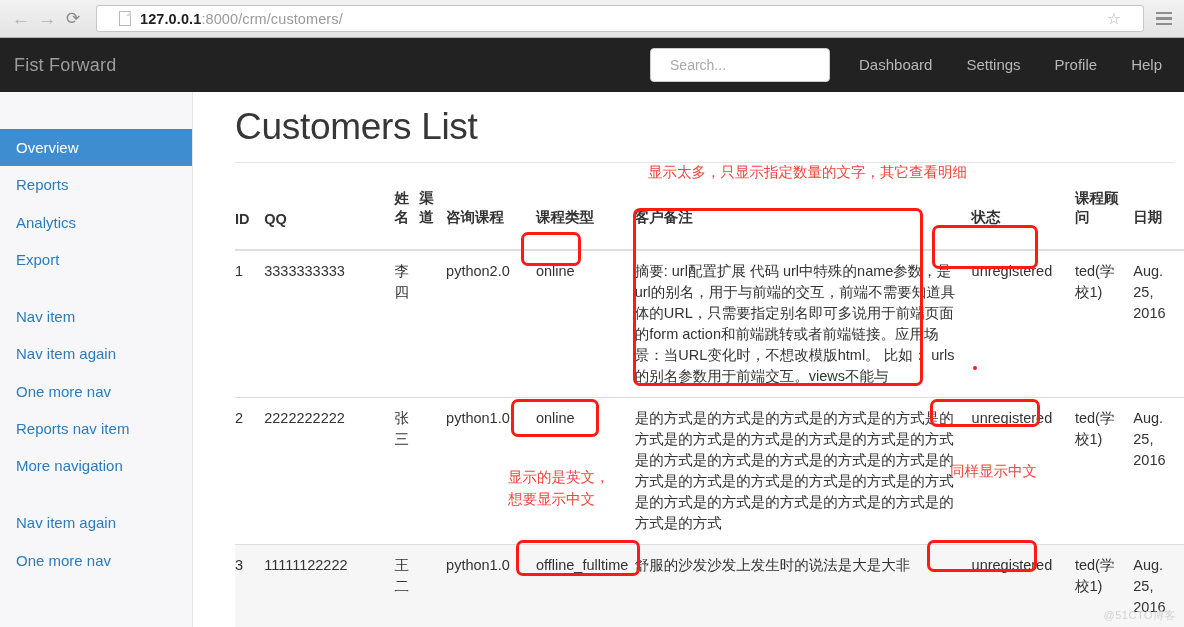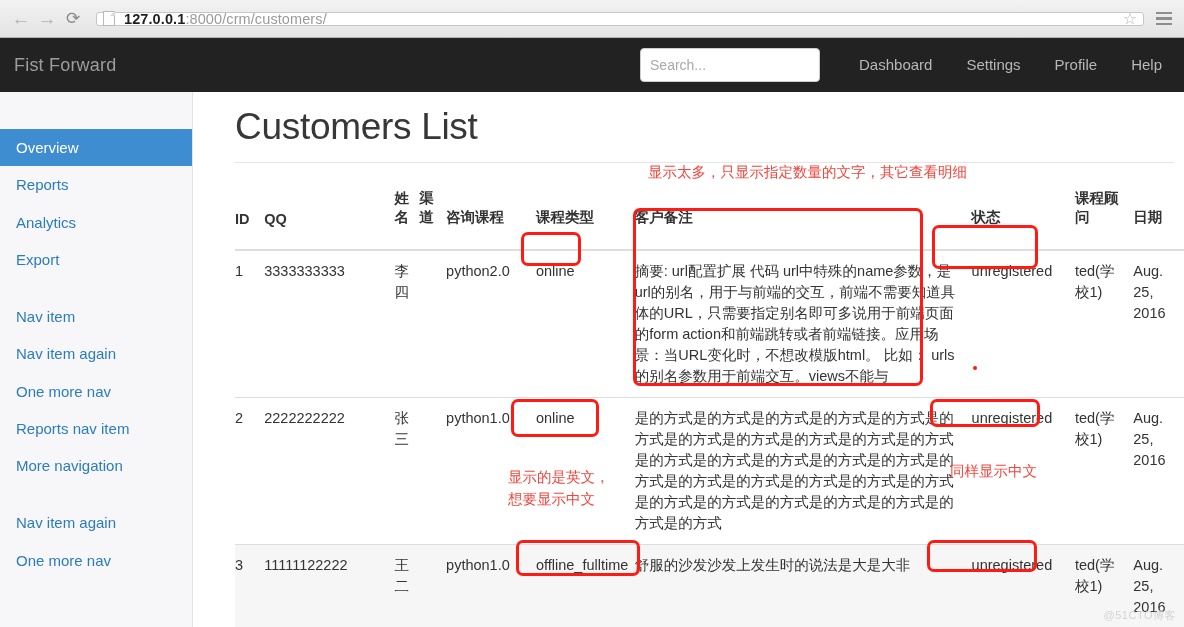--- a/index.html
+++ b/index.html
@@ -25,28 +25,28 @@
     width: 26px; height: 26px;
     display: flex; align-items: center; justify-content: center;
     color: #b0b0b0;
     font-size: 19px;
     line-height: 1;
     flex: 0 0 auto;
   }
   #reload-btn { color: #8a8a8a; font-size: 17px; }
   #url-bar {
     flex: 1 1 auto;
-    height: 14px;
+    height: 27px;
     margin: 0 6px 0 10px;
     background: #ffffff;
     border: 1px solid #c6c6c6;
     border-radius: 3px;
     display: flex;
     align-items: center;
-    padding: 0 6px;
+    padding: 0 22px;
     position: relative;
   }
   #page-doc-icon {
     width: 12px; height: 15px;
     border: 1px solid #b9b9b9;
     background: #fdfdfd;
     margin-right: 9px;
     flex: 0 0 auto;
     position: relative;
   }
@@ -104,26 +104,26 @@
     display: flex;
     align-items: center;
     height: 100%;
   }
   #search-input {
     width: 180px;
     height: 34px;
     border-radius: 4px;
     border: 1px solid #cccccc;
     background: #ffffff;
-    padding: 0 9px;
+    padding: 0 19px;
     font-size: 14px;
     color: #555;
     font-family: "Liberation Sans", sans-serif;
     outline: none;
-    margin-right: 22px;
+    margin-right: 12px;
   }
   #search-input::placeholder { color: #a9a9a9; }
   .nav-link {
     color: #b7b7b7;
     font-size: 15px;
     padding: 0 17px;
     text-decoration: none;
     line-height: 54px;
     white-space: nowrap;
   }

